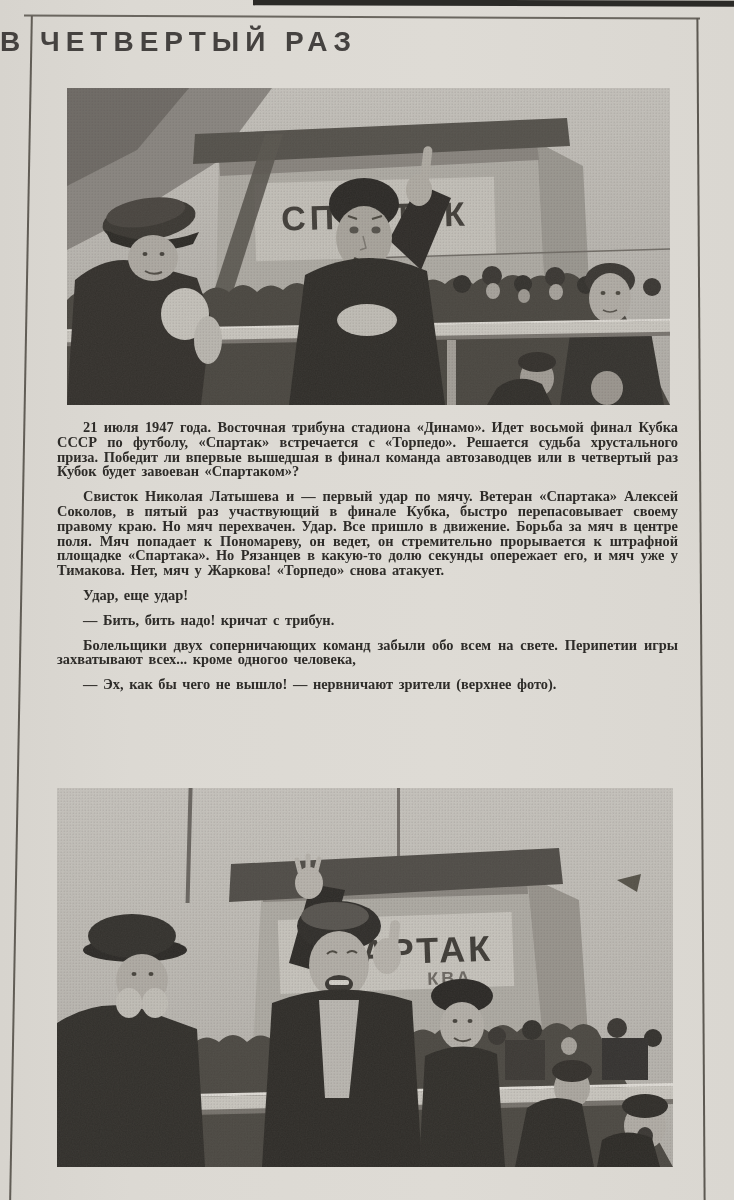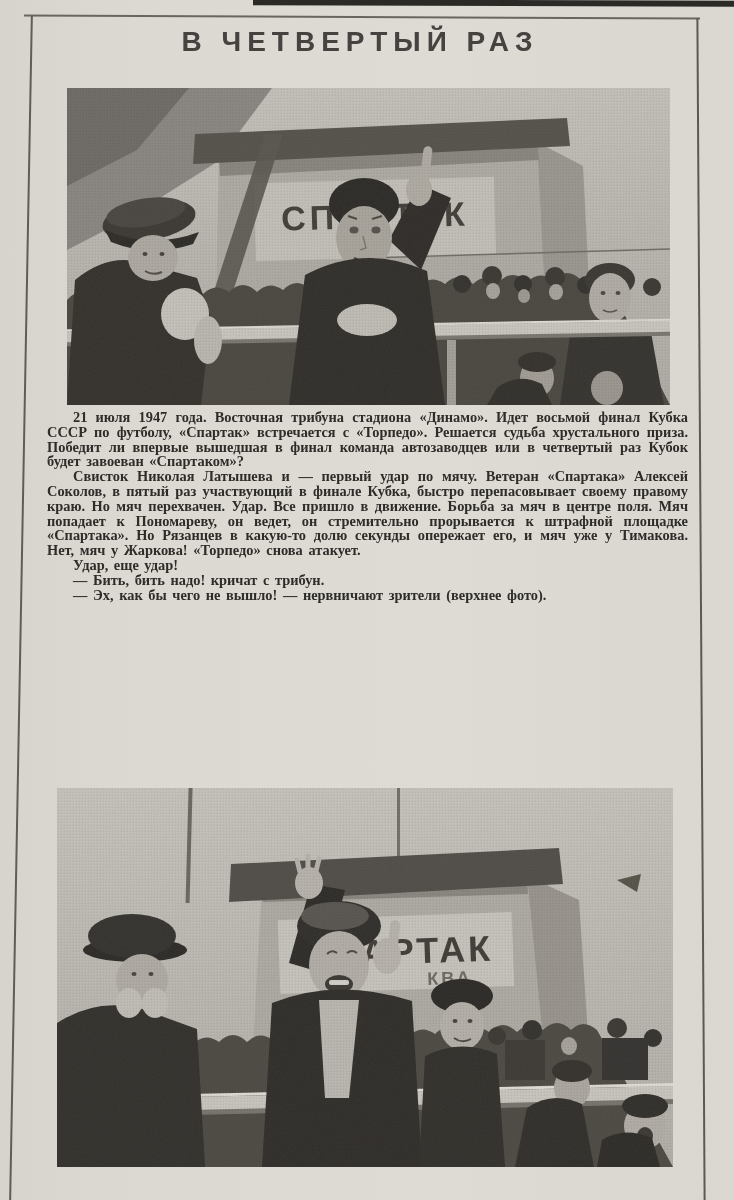--- a/index.html
+++ b/index.html
@@ -8,30 +8,30 @@
   .paper{position:absolute;inset:0;background:
      linear-gradient(90deg,#d7d4ce 0%,#dcd9d3 18%,#dedbd5 60%,#dad7d1 100%);}
   .scan-streak{position:absolute;left:253px;top:0;width:481px;height:6px;
      background:#2b2a27;transform:rotate(0.15deg);}
   .frame-top{position:absolute;left:24px;top:16px;width:676px;height:0;
      border-top:2px solid #6a665f;transform:rotate(0.25deg);}
   .frame-left{position:absolute;left:20px;top:16px;width:0;height:1184px;
      border-left:2px solid #615d56;transform:rotate(1.05deg);}
   .frame-right{position:absolute;left:700px;top:18px;width:0;height:1182px;
      border-right:2px solid #5d5952;transform:rotate(-0.35deg);}
-  .title{position:absolute;left:0;top:26px;width:720px;text-align:center;
+  .title{position:absolute;left:0;top:26px;width:720px;text-align:left;
      font-family:"Liberation Sans",sans-serif;font-weight:bold;
      font-size:28px;letter-spacing:6px;color:#454240;}
   .photo{position:absolute;box-shadow:inset 0 0 14px rgba(40,38,35,.35);}
   .photo-top{left:67px;top:88px;width:603px;height:317px;}
   .photo-bottom{left:57px;top:788px;width:616px;height:379px;}
   .article{position:absolute;left:47px;top:410px;width:641px;height:372px;
      font-weight:bold;font-size:14.4px;line-height:14.8px;color:#2e2c29;
      text-align:justify;word-spacing:2px;}
-  .article p{margin:0;text-indent:26px;}
+  .article p{margin:10px;text-indent:26px;}
   svg{display:block;}
 </style>
 </head>
 <body>
 
 <div class="paper"></div>
 <div class="scan-streak"></div>
 <div class="frame-top"></div>
 <div class="frame-left"></div>
 <div class="frame-right"></div>
@@ -133,20 +133,21 @@
   <rect width="603" height="317" fill="url(#ht1)"></rect>
   <rect width="603" height="317" filter="url(#nz1)" opacity="0.5"></rect>
 </svg>
 </div>
 
 <div class="article">
   <p>21 июля 1947 года. Восточная трибуна стадиона «Динамо». Идет восьмой финал Кубка СССР по футболу, «Спартак» встречается с «Торпедо». Решается судьба хрустального приза. Победит ли впервые вышедшая в финал команда автозаводцев или в четвертый раз Кубок будет завоеван «Спартаком»?</p>
   <p>Свисток Николая Латышева и — первый удар по мячу. Ветеран «Спартака» Алексей Соколов, в пятый раз участвующий в финале Кубка, быстро перепасовывает своему правому краю. Но мяч перехвачен. Удар. Все пришло в движение. Борьба за мяч в центре поля. Мяч попадает к Пономареву, он ведет, он стремительно прорывается к штрафной площадке «Спартака». Но Рязанцев в какую-то долю секунды опережает его, и мяч уже у Тимакова. Нет, мяч у Жаркова! «Торпедо» снова атакует.</p>
   <p>Удар, еще удар!</p>
   <p>— Бить, бить надо! кричат с трибун.</p>
+  <p>Болельщики двух соперничающих команд забыли обо всем на свете. Перипетии игры захватывают всех... кроме одногоо человека,</p>
   <p>— Эх, как бы чего не вышло! — нервничают зрители (верхнее фото).</p>
 </div>
 
 <div class="photo photo-bottom">
 <svg width="616" height="379" viewBox="0 0 616 379">
   <defs>
     <linearGradient id="sky2" x1="0" y1="0" x2="0" y2="1">
       <stop offset="0" stop-color="#c9c6c0"></stop>
           <stop offset="1" stop-color="#b4b1ab"></stop>
     </linearGradient>

